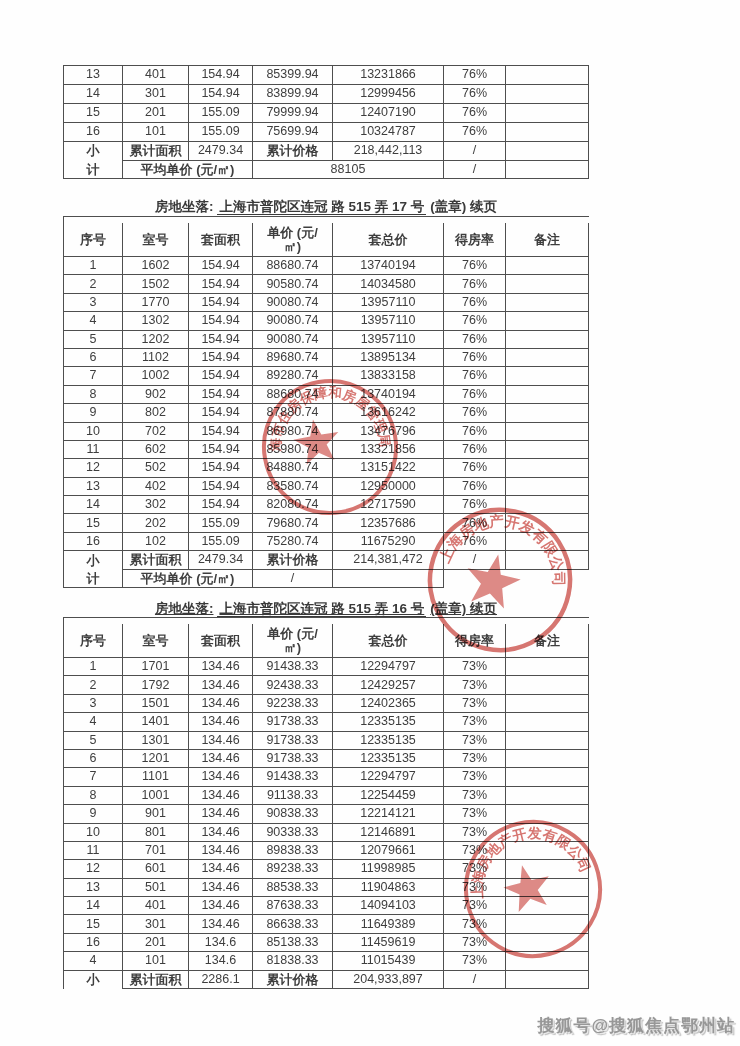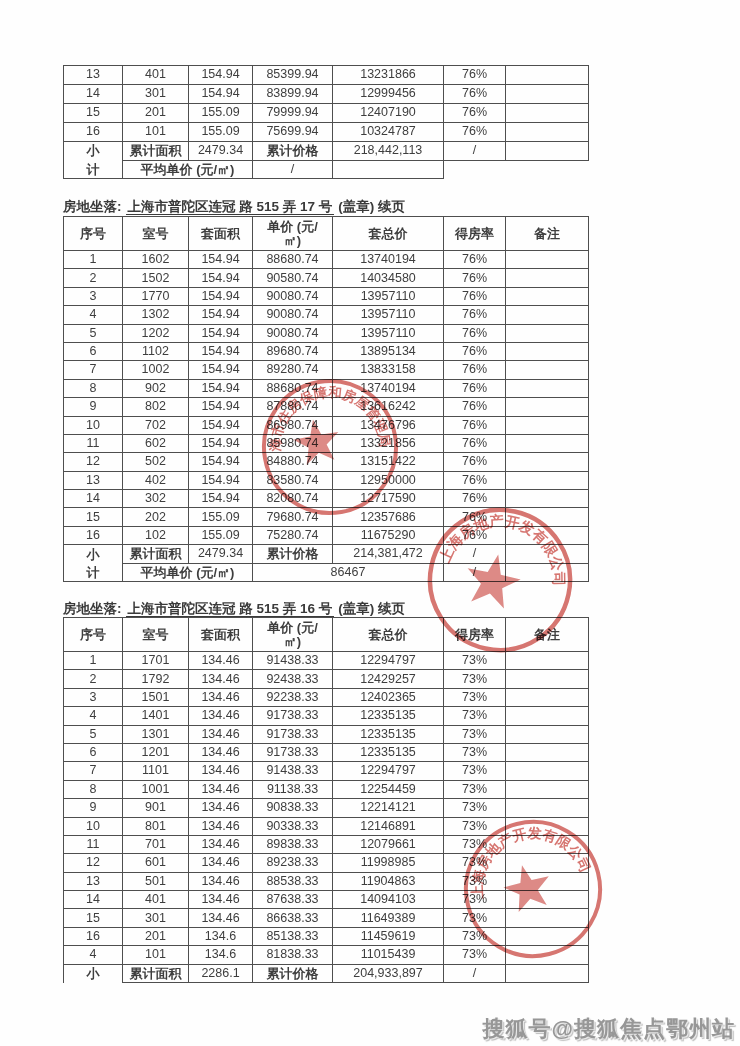--- a/index.html
+++ b/index.html
@@ -23,21 +23,21 @@
     border-left:1px solid var(--line);
     border-top:1px solid var(--line);
     background:rgba(255,255,255,0);
   }
   .tr{
     display:grid;
     grid-template-columns:59px 66px 64px 80px 111px 62px 83px;
     height:19px;
   }
   .t2 .tr,.t3 .tr{height:18.4px;}
-  .tr.head{height:34px;}
+  .tr.head{height:34px;margin-top:6px;}
   .tr.foot{height:18.6px;}
   .td{
     display:flex;
     align-items:center;
     justify-content:center;
     border-right:1px solid var(--line);
     border-bottom:1px solid var(--line);
     font-size:12.5px;
     line-height:1.05;
     text-align:center;
@@ -45,39 +45,40 @@
     padding:0 2px;
   }
   .head .td{font-weight:bold;font-size:13px;padding:0 8px;}
   .b{font-weight:bold;font-size:13px;}
   .nb{border-bottom:none;}
   .span2{grid-column:span 2;}
   .title{
     position:absolute;
     left:63px;
     width:526px;
+    text-align:center;
     font-size:13.5px;
     font-weight:bold;
     color:#3a3a3a;
     white-space:nowrap;
   }
   .title .addr{border-bottom:1.5px solid #3a3a3a;padding:0 2px;}
   .title .pre{margin-right:4px;}
   .title .suf{margin-left:4px;}
   .stamp{
     position:absolute;
     mix-blend-mode:multiply;
     opacity:0.72;
     pointer-events:none;
   }
   .watermark{
     position:absolute;
     right:5px;
     top:1014px;
-    font-size:22px;
+    font-size:17px;
     font-weight:bold;
     letter-spacing:1px;
     color:#979797;
     text-shadow:1px 1px 0 #e9e9e9,2px 2px 1px rgba(110,110,110,.45);
   }
 </style>
 </head>
 <body>
 
 <div class="tbl t1" style="top:65px;">
@@ -124,20 +125,21 @@
     <div class="td b">累计面积</div>
     <div class="td">2479.34</div>
     <div class="td b">累计价格</div>
     <div class="td">218,442,113</div>
     <div class="td">/</div>
     <div class="td"></div>
   </div>
   <div class="tr foot">
     <div class="td b">计</div>
     <div class="td b span2">平均单价 (元/㎡)</div>
+    <div class="td span2">88105</div>
     <div class="td">/</div>
     <div class="td"></div>
   </div>
 </div>
 
 <div class="title" style="top:198px;">
   <span class="pre">房地坐落:</span><span class="addr">上海市普陀区连冠 路 515 弄 17 号</span><span class="suf">(盖章) 续页</span>
 </div>
 
 <div class="tbl t2" style="top:216px;">
@@ -301,27 +303,26 @@
     <div class="td b">累计面积</div>
     <div class="td">2479.34</div>
     <div class="td b">累计价格</div>
     <div class="td">214,381,472</div>
     <div class="td">/</div>
     <div class="td"></div>
   </div>
   <div class="tr foot">
     <div class="td b">计</div>
     <div class="td b span2">平均单价 (元/㎡)</div>
-    <div class="td span2">86467</div>
     <div class="td">/</div>
     <div class="td"></div>
   </div>
 </div>
 
-<div class="title" style="top:600px;">
+<div class="title" style="top:600px;text-decoration:underline;">
   <span class="pre">房地坐落:</span><span class="addr">上海市普陀区连冠 路 515 弄 16 号</span><span class="suf">(盖章) 续页</span>
 </div>
 
 <div class="tbl t3" style="top:617px;">
   <div class="tr head">
     <div class="td">序号</div>
     <div class="td">室号</div>
     <div class="td">套面积</div>
     <div class="td">单价 (元/㎡)</div>
     <div class="td">套总价</div>

